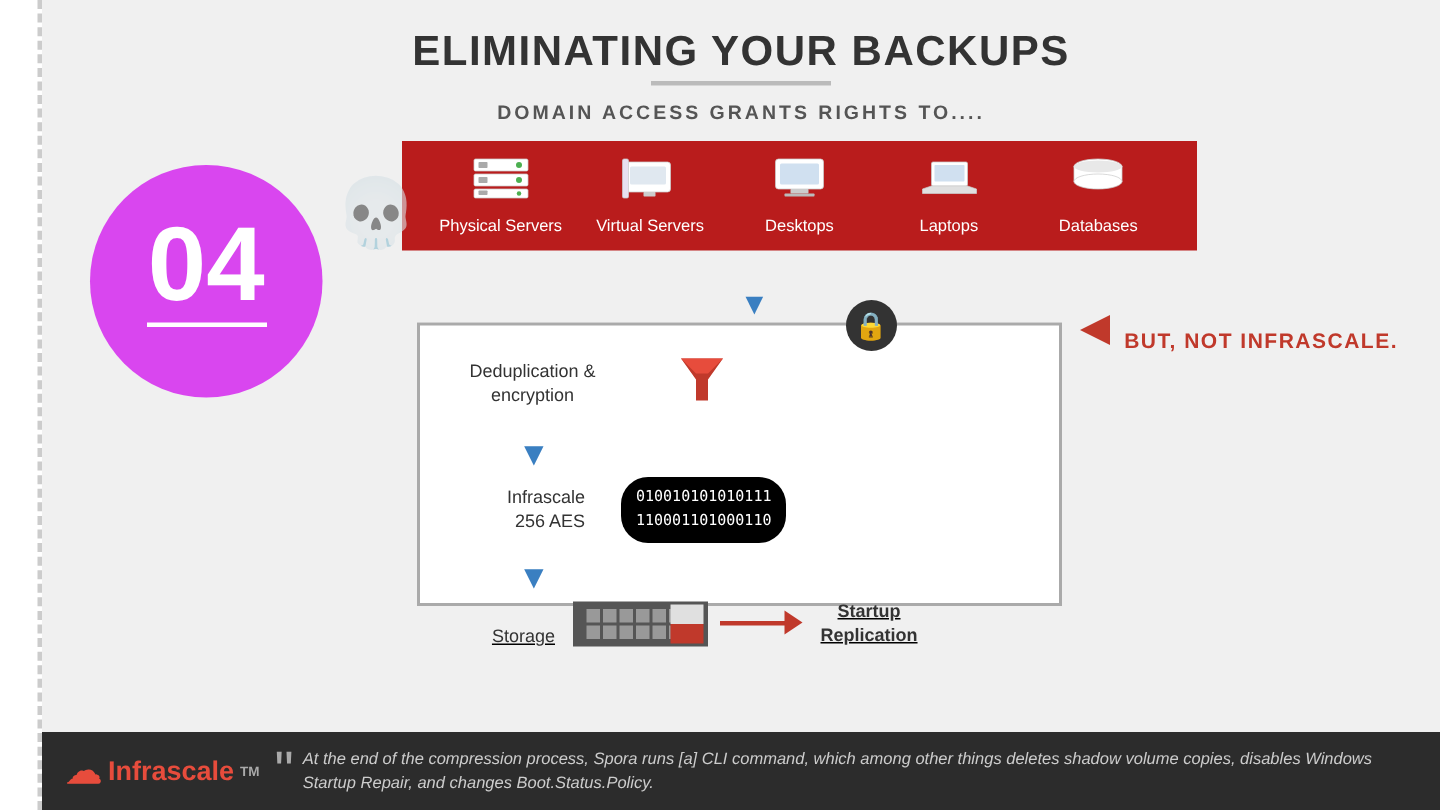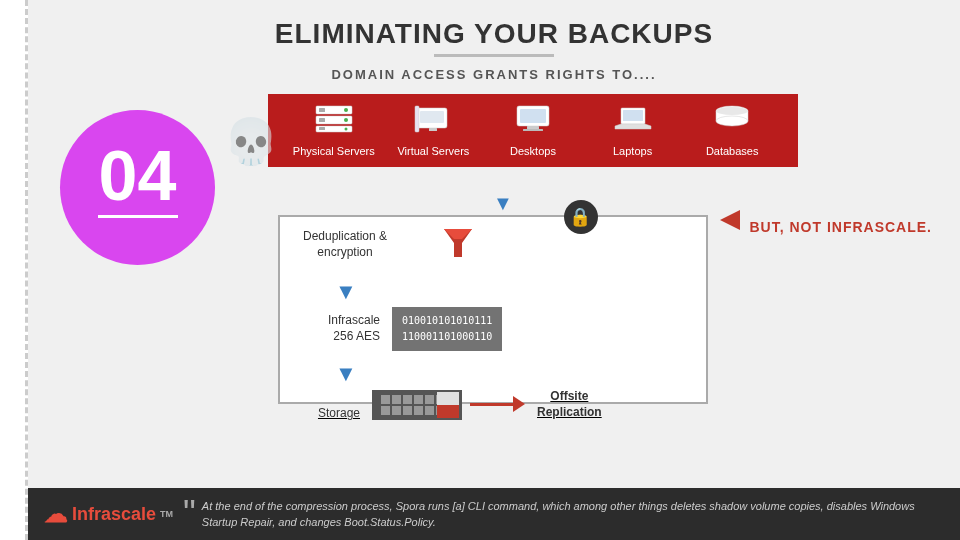--- a/index.html
+++ b/index.html
@@ -173,20 +173,21 @@
 
     
     .process-box {
       position: absolute;
       left: 250px;
       top: 215px;
       width: 430px;
       height: 189px;
       border: 2px solid #aaa;
       background: #fff;
+      padding: 10px;
     }
 
     
     .dedup-row {
       display: flex;
       align-items: center;
       margin-bottom: 14px;
       margin-top: 8px;
     }
 
@@ -215,27 +216,28 @@
 
     .encrypt-label {
       font-size: 12px;
       color: #333;
       text-align: right;
       width: 100px;
       line-height: 1.3;
     }
 
     .binary-box {
-      background: #737373;
+      background: #000000;
       color: #fff;
       font-size: 10px;
       font-family: monospace;
       padding: 6px 10px;
-      margin-left: 12px;
+      margin-left: 24px;
       line-height: 1.6;
+      border-radius: 18px;
     }
 
     
     .storage-row {
       display: flex;
       align-items: flex-end;
       text-decoration: underline;
     }
 
     .storage-label {
@@ -464,21 +466,21 @@
           <div style="background:#e0e0e0; flex:1;"></div>
           <div style="background:#c0392b; flex:1;"></div>
         </div>
       </div>
 
       <div style="display:flex; align-items:center; margin-left:8px;">
         <div style="width:45px; height:3px; background:#c0392b; position:relative;">
           <div style="position:absolute; right:-10px; top:-7px; width:0; height:0; border-top:8px solid transparent; border-bottom:8px solid transparent; border-left:12px solid #c0392b;"></div>
         </div>
         <div class="offsite-label">
-          <span>Offsite</span><br>
+          <span>Startup</span><br>
           <span>Replication</span>
         </div>
       </div>
     </div>
 
   </div>
 
   <div class="footer">
     <div class="footer-logo">
       <span class="logo-cloud">☁</span>

